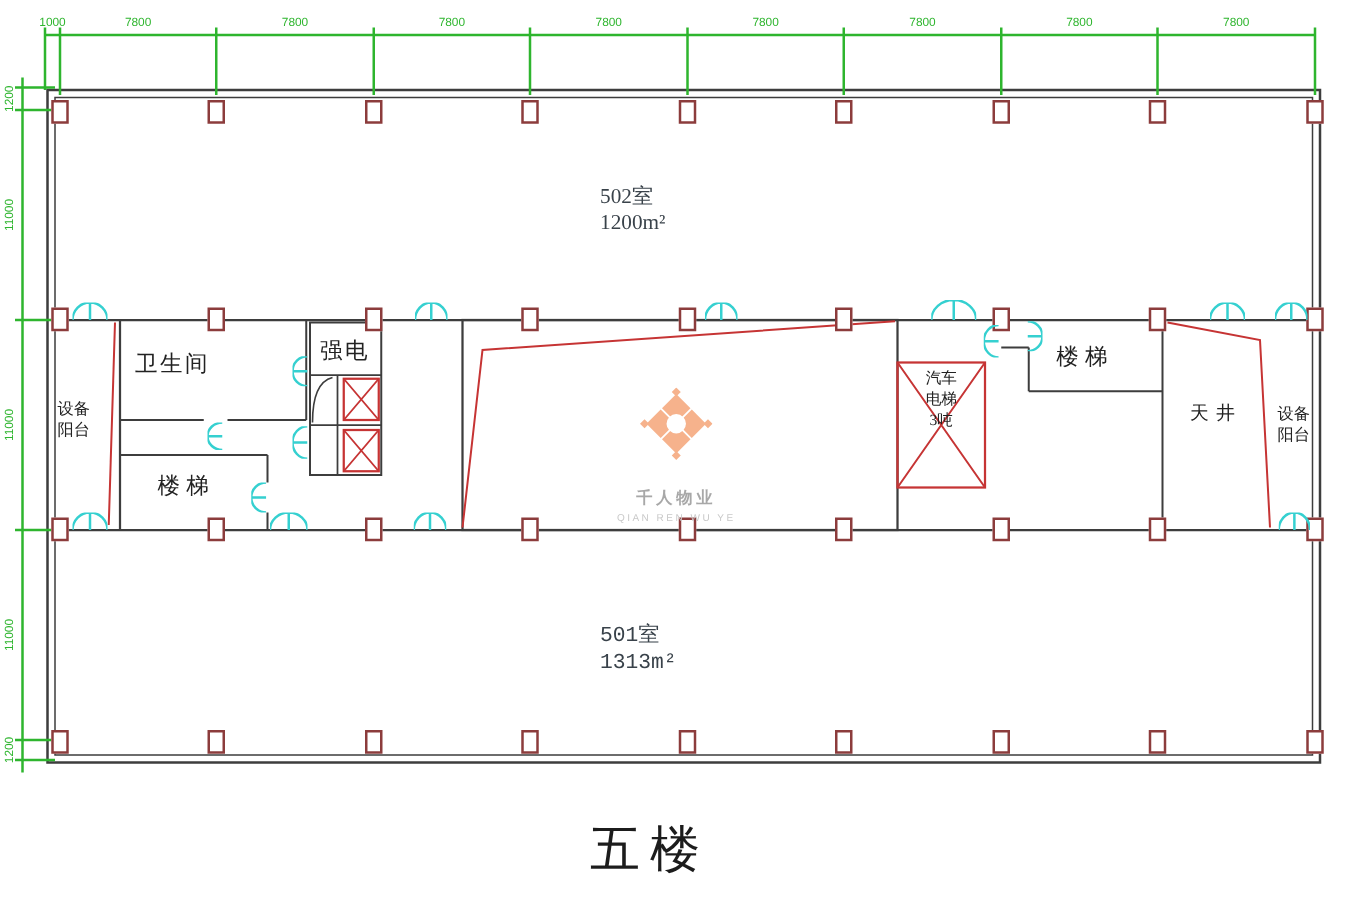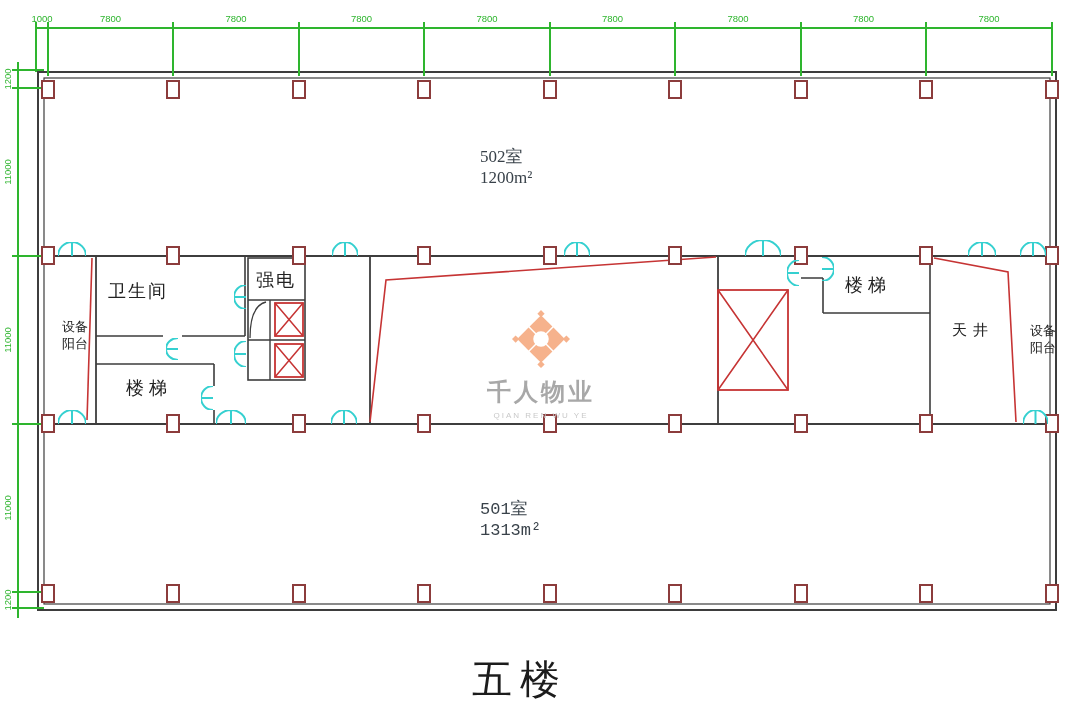--- a/index.html
+++ b/index.html
@@ -13,24 +13,24 @@
   .col{position:absolute;width:14px;height:19px;background:#fff;
        border:2px solid var(--column);z-index:3;box-sizing:border-box;}
   .tick{position:absolute;background:var(--dim);z-index:2;}
   .dimlab{position:absolute;color:var(--dim);font-size:9.5px;line-height:14px;
           font-family:"Liberation Sans","DejaVu Sans",sans-serif;
           text-align:center;width:60px;height:14px;z-index:4;}
   .door{position:absolute;z-index:4;}
   .lab{position:absolute;color:#222;z-index:5;white-space:nowrap;}
   .lab-big{font-size:18px;letter-spacing:2px;}
   .lab-room{width:130px;text-align:left;font-size:17px;line-height:21px;color:#39424a;}
-  .lab-small{font-size:13px;line-height:17px;text-align:right;}
+  .lab-small{font-size:13px;line-height:17px;text-align:left;}
   .lab-elev{width:70px;text-align:center;font-size:12.5px;line-height:17px;z-index:6;}
   .watermark{position:absolute;left:483px;top:310px;width:116px;text-align:center;z-index:4;}
-  .wm-name{font-size:24px;font-weight:bold;color:var(--wm-text);letter-spacing:3px;margin-top:4px;
+  .wm-name{font-size:13px;font-weight:bold;color:var(--wm-text);letter-spacing:3px;margin-top:16px;
            font-family:"Liberation Sans","DejaVu Sans",sans-serif;}
   .wm-sub{font-size:8px;color:#c9c9c9;letter-spacing:2px;margin-top:3px;
           font-family:"Liberation Sans","DejaVu Sans",sans-serif;}
   .floor-title{position:absolute;left:0;top:652px;width:1040px;text-align:center;
                font-size:40px;letter-spacing:8px;color:#1c1c1c;z-index:5;}
 </style>
 </head>
 <body>
 
 <div class="canvas">
@@ -77,20 +77,25 @@
 
   <div class="lab lab-room" style="left:480px;top:146px;">
     <div>502室</div>
     <div>1200m²</div>
   </div>
   <div class="lab lab-room" style="left:480px;top:499px;font-family:Liberation Mono, monospace;">
     <div>501室</div>
     <div>1313m²</div>
   </div>
 
+  <div class="lab lab-elev" style="left:718px;top:294px;">
+    <div>汽车</div>
+    <div>电梯</div>
+    <div>3吨</div>
+  </div>
 
   <div class="lab lab-small" style="left:46px;top:318px;width:42px;">
     <div>设备</div>
     <div>阳台</div>
   </div>
   <div class="lab lab-small" style="left:1022px;top:322px;width:34px;">
     <div>设备</div>
     <div>阳台</div>
   </div>
 

